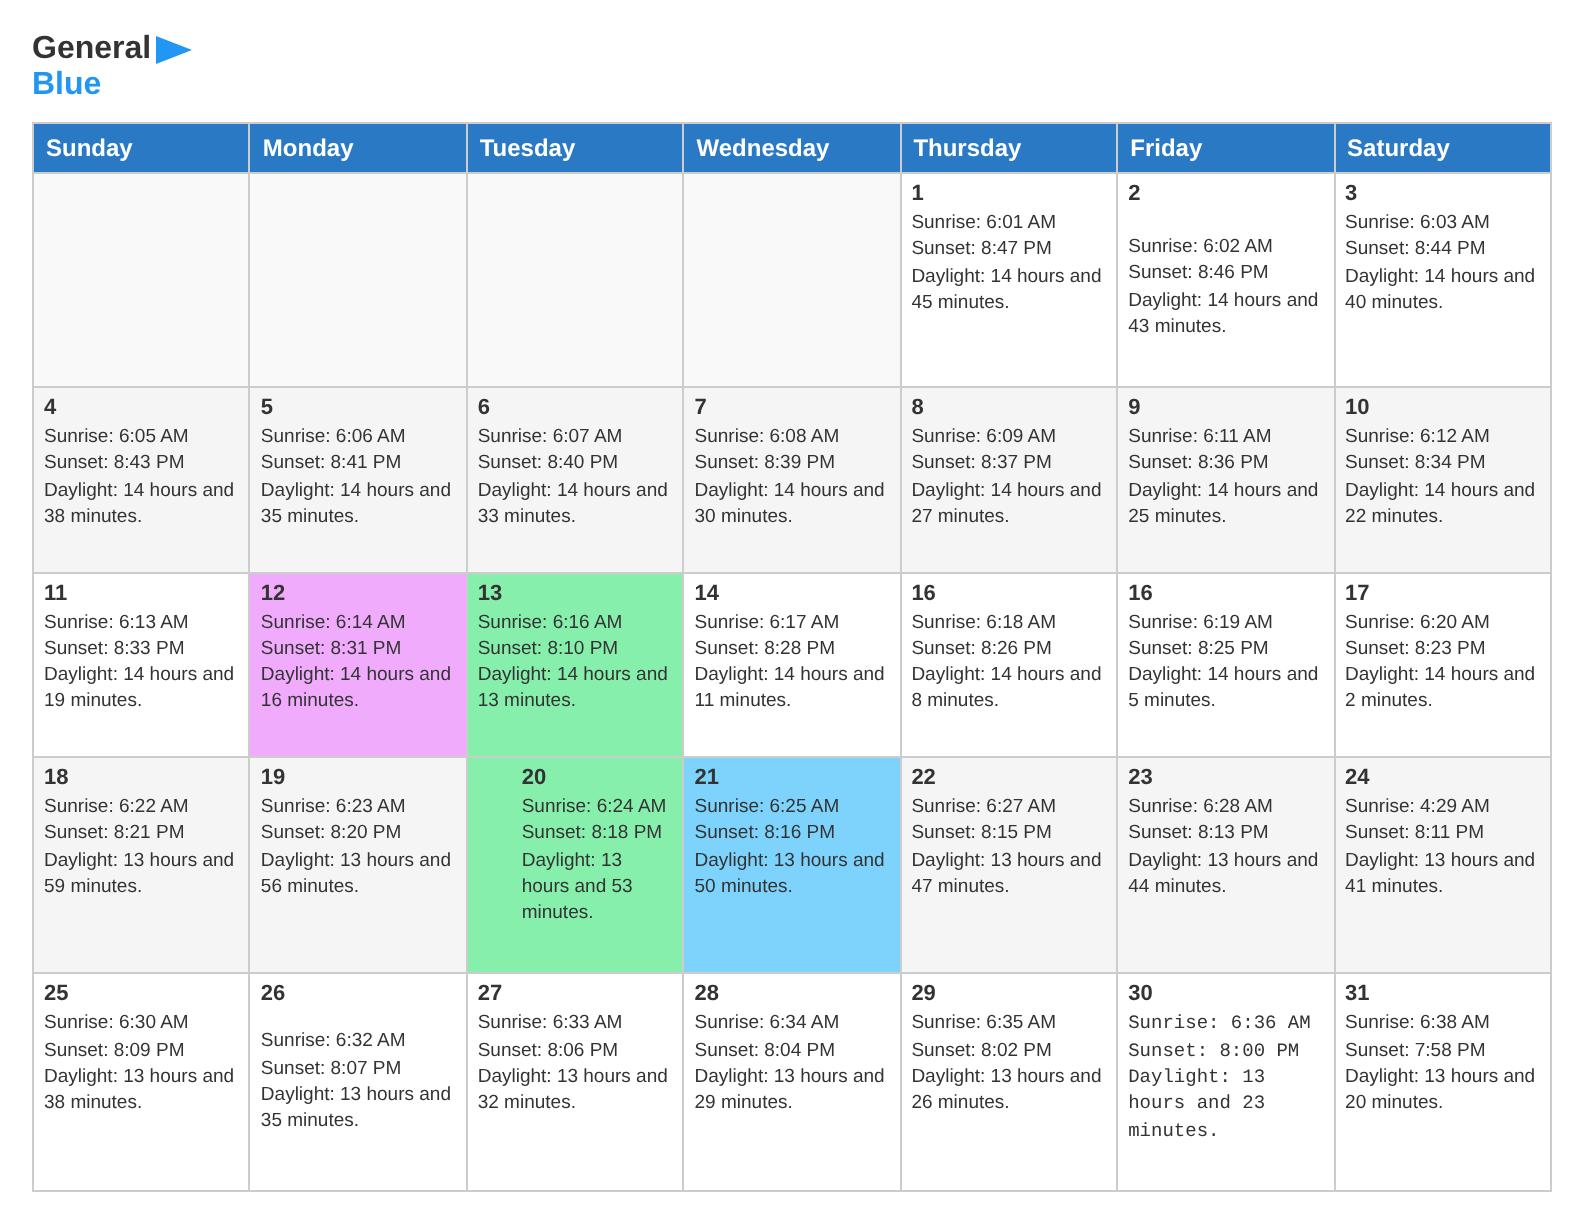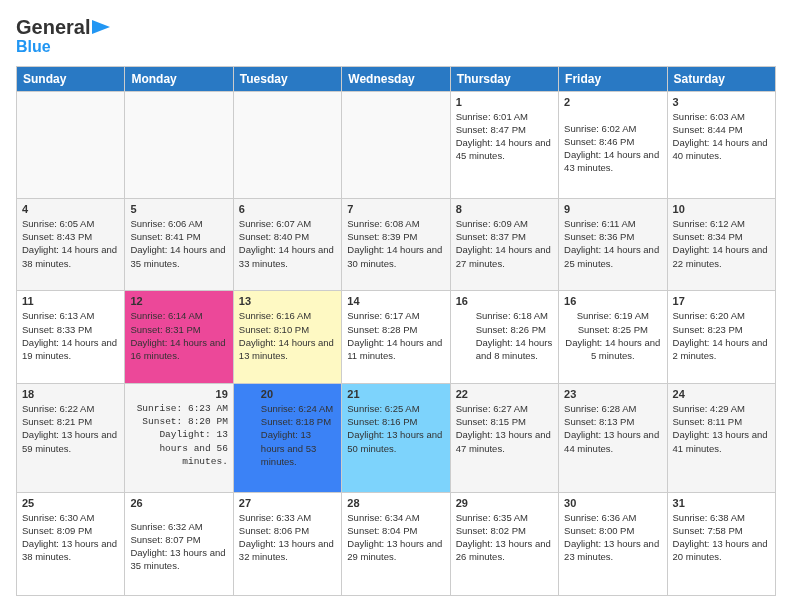--- a/index.html
+++ b/index.html
@@ -86,21 +86,21 @@
     }
   </style>
 </head>
 <body>
 
 <div class="page">
   <div class="header">
     <div class="logo">
   <div style="line-height:1.1">
     <div style="display:flex;align-items:center;gap:2px">
-      <span style="font-size:20px;font-weight:bold;color:#333;">General</span>
+      <span style="font-size:16px;font-weight:bold;color:#333;">General</span>
       <svg width="18" height="14" viewBox="0 0 18 14">
         <polygon points="0,0 18,7 0,14" fill="#2196F3"></polygon>
       </svg>
     </div>
     <div style="font-size:16px;font-weight:bold;color:#2196F3;">Blue</div>
   </div>
 </div>
     <div class="title-block">
       <div class="month-title"></div>
       <div class="location"></div>
@@ -188,71 +188,71 @@
 Daylight: 14 hours and 22 minutes.</div>
           </td>
         </tr>
         <tr>
           <td style="background: rgb(255, 255, 255);">
             <span class="day-num">11</span>
             <div class="day-info" style="white-space: pre-line;">Sunrise: 6:13 AM
 Sunset: 8:33 PM
 Daylight: 14 hours and 19 minutes.</div>
           </td>
-          <td style="background: #ec4899;">
+          <td style="background: #f0abfc;">
             <span class="day-num">12</span>
             <div class="day-info" style="white-space: pre-line;">Sunrise: 6:14 AM
 Sunset: 8:31 PM
 Daylight: 14 hours and 16 minutes.</div>
           </td>
-          <td style="background: #fef9c3;">
+          <td style="background: #86efac;">
             <span class="day-num">13</span>
             <div class="day-info" style="white-space: pre-line;">Sunrise: 6:16 AM
 Sunset: 8:10 PM
 Daylight: 14 hours and 13 minutes.</div>
           </td>
           <td style="background: rgb(255, 255, 255);">
             <span class="day-num">14</span>
             <div class="day-info" style="white-space: pre-line;">Sunrise: 6:17 AM
 Sunset: 8:28 PM
 Daylight: 14 hours and 11 minutes.</div>
           </td>
           <td style="background: rgb(255, 255, 255);">
             <span class="day-num">16</span>
-            <div class="day-info" style="white-space: pre-line; margin-left: 20px;">Sunrise: 6:18 AM
+            <div class="day-info" style="white-space: pre-line;">Sunrise: 6:18 AM
 Sunset: 8:26 PM
 Daylight: 14 hours and 8 minutes.</div>
           </td>
           <td style="background: rgb(255, 255, 255);">
             <span class="day-num">16</span>
-            <div class="day-info" style="white-space: pre-line; text-align: center;">Sunrise: 6:19 AM
+            <div class="day-info" style="white-space: pre-line;">Sunrise: 6:19 AM
 Sunset: 8:25 PM
 Daylight: 14 hours and 5 minutes.</div>
           </td>
           <td style="background: rgb(255, 255, 255);">
             <span class="day-num">17</span>
             <div class="day-info" style="white-space: pre-line;">Sunrise: 6:20 AM
 Sunset: 8:23 PM
 Daylight: 14 hours and 2 minutes.</div>
           </td>
         </tr>
         <tr>
           <td style="background: rgb(245, 245, 245);">
             <span class="day-num">18</span>
             <div class="day-info" style="white-space: pre-line;">Sunrise: 6:22 AM
 Sunset: 8:21 PM
 Daylight: 13 hours and 59 minutes.</div>
           </td>
-          <td style="background: rgb(245, 245, 245); text-align: right;">
+          <td style="background: rgb(245, 245, 245);">
             <span class="day-num">19</span>
-            <div class="day-info" style="white-space: pre-line; font-family: Liberation Mono, monospace;">Sunrise: 6:23 AM
+            <div class="day-info" style="white-space: pre-line;">Sunrise: 6:23 AM
 Sunset: 8:20 PM
 Daylight: 13 hours and 56 minutes.</div>
           </td>
-          <td style="background: #3b82f6; padding-left: 27px;">
+          <td style="background: #86efac; padding-left: 27px;">
             <span class="day-num">20</span>
             <div class="day-info" style="white-space: pre-line;">Sunrise: 6:24 AM
 Sunset: 8:18 PM
 Daylight: 13 hours and 53 minutes.</div>
           </td>
           <td style="background: #7dd3fc;">
             <span class="day-num">21</span>
             <div class="day-info" style="white-space: pre-line;">Sunrise: 6:25 AM
 Sunset: 8:16 PM
 Daylight: 13 hours and 50 minutes.</div>
@@ -302,21 +302,21 @@
 Daylight: 13 hours and 29 minutes.</div>
           </td>
           <td style="background: rgb(255, 255, 255);">
             <span class="day-num">29</span>
             <div class="day-info" style="white-space: pre-line;">Sunrise: 6:35 AM
 Sunset: 8:02 PM
 Daylight: 13 hours and 26 minutes.</div>
           </td>
           <td style="background: rgb(255, 255, 255);">
             <span class="day-num">30</span>
-            <div class="day-info" style="white-space: pre-line;">Sunrise: 6:36 AM
+            <div class="day-info" style="white-space: pre-line; font-family: Liberation Mono, monospace;">Sunrise: 6:36 AM
 Sunset: 8:00 PM
 Daylight: 13 hours and 23 minutes.</div>
           </td>
           <td style="background: rgb(255, 255, 255);">
             <span class="day-num">31</span>
             <div class="day-info" style="white-space: pre-line;">Sunrise: 6:38 AM
 Sunset: 7:58 PM
 Daylight: 13 hours and 20 minutes.</div>
           </td>
         </tr>

